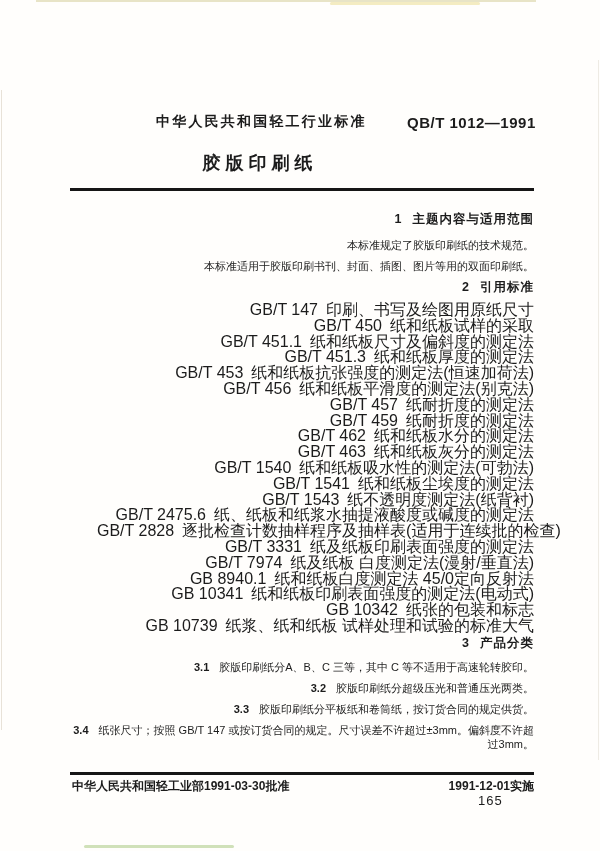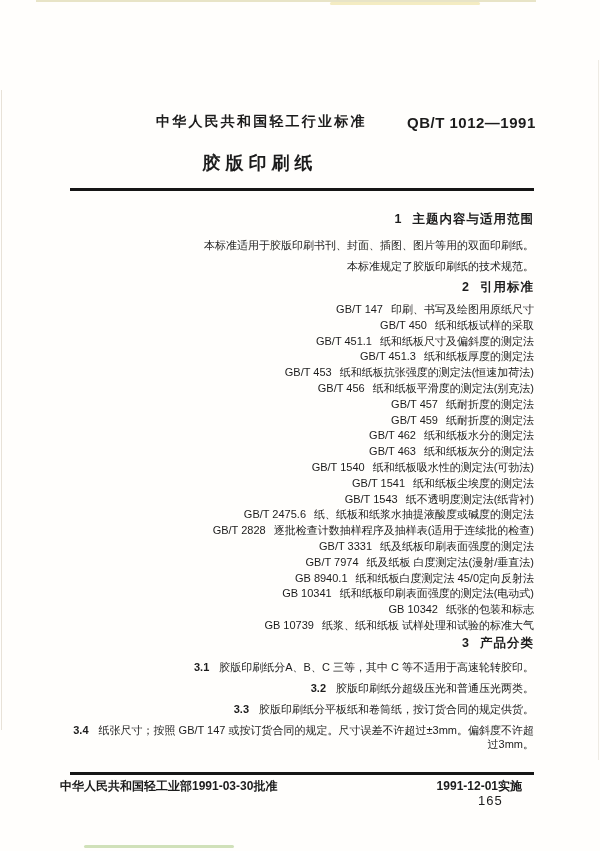--- a/index.html
+++ b/index.html
@@ -25,31 +25,31 @@
     font-size:18px;font-weight:700;letter-spacing:5px;}
   .head-rule{position:absolute;left:70px;top:188px;width:464px;height:3px;background:#161616;}
 
   
   .content{position:absolute;left:72px;top:212px;width:462px;text-align:right;}
   .sec-head{font-size:12.5px;font-weight:700;margin:0;line-height:14px;letter-spacing:1px;}
   .sec-num{display:inline-block;min-width:10px;margin-right:11px;letter-spacing:0;}
   .sec-1 .sec-head{margin-bottom:12px;}
   .para{margin:0 0 6px 25px;font-size:11px;line-height:15px;}
   .sec-2{margin-top:6px;}
-  .std-list{margin:8px 0 0 25px;font-size:11px;line-height:15.8px;}
+  .std-list{margin:8px 0 0 25px;font-size:16px;line-height:15.8px;}
   .std-row{white-space:nowrap;}
   .std-code{display:inline-block;min-width:58px;padding-right:8px;}
   .sec-3{margin-top:2px;}
   .clauses{margin-top:10px;font-size:11px;}
   .clause{line-height:14px;margin-bottom:7px;}
   .clause-num{font-weight:700;margin-right:10px;}
 
   
   .foot-rule{position:absolute;left:70px;top:772px;width:464px;height:3px;background:#161616;}
-  .foot-row{position:absolute;left:60px;top:778px;width:462px;display:flex;
+  .foot-row{position:absolute;left:72px;top:778px;width:462px;display:flex;
     justify-content:space-between;font-size:12px;font-weight:700;}
   .page-num{position:absolute;left:478px;top:793px;font-size:13px;letter-spacing:1px;}
 </style>
 </head>
 <body>
 
 <div class="page">
 
   <div class="edge-top"></div>
   <div class="edge-top-right"></div>
@@ -61,23 +61,23 @@
   <div class="stdno">QB/T 1012—1991</div>
   <div class="doc-title">胶版印刷纸</div>
   <div class="head-rule"></div>
 
   <div class="content">
 
     <div class="sec-1">
       <h2 class="sec-head"><span class="sec-num">1</span><span>主题内容与适用范围</span></h2>
       <div>
 
+          <p class="para">本标准规定了胶版印刷纸的技术规范。</p>
+
           <p class="para">本标准适用于胶版印刷书刊、封面、插图、图片等用的双面印刷纸。</p>
-
-          <p class="para">本标准规定了胶版印刷纸的技术规范。</p>
         </div>
     </div>
 
     <div class="sec-2">
       <h2 class="sec-head"><span class="sec-num">2</span><span>引用标准</span></h2>
       <div class="std-list">
 
           <div class="std-row"><span class="std-code">GB/T 147</span><span class="std-title">印刷、书写及绘图用原纸尺寸</span></div>
 
           <div class="std-row"><span class="std-code">GB/T 450</span><span class="std-title">纸和纸板试样的采取</span></div>

